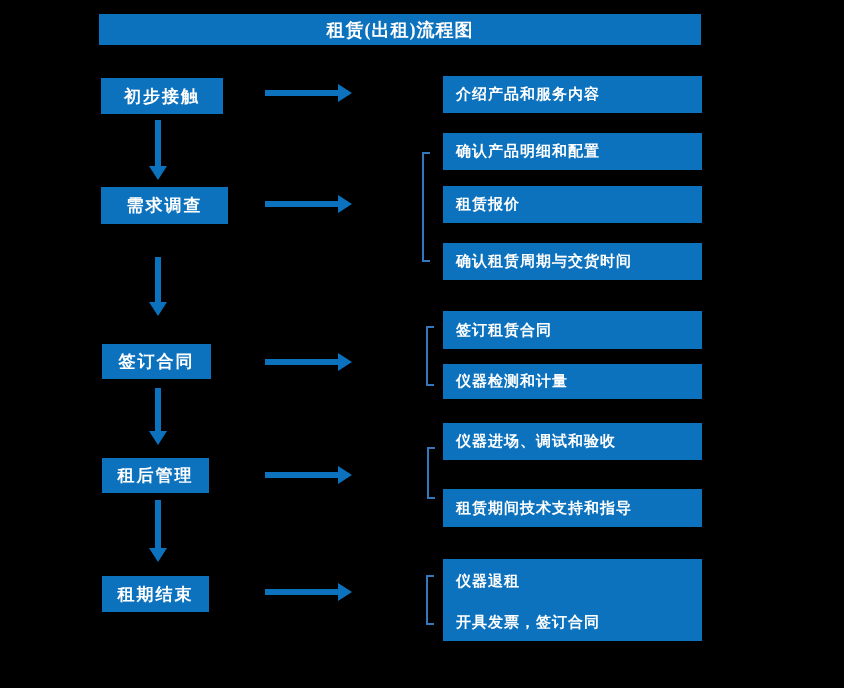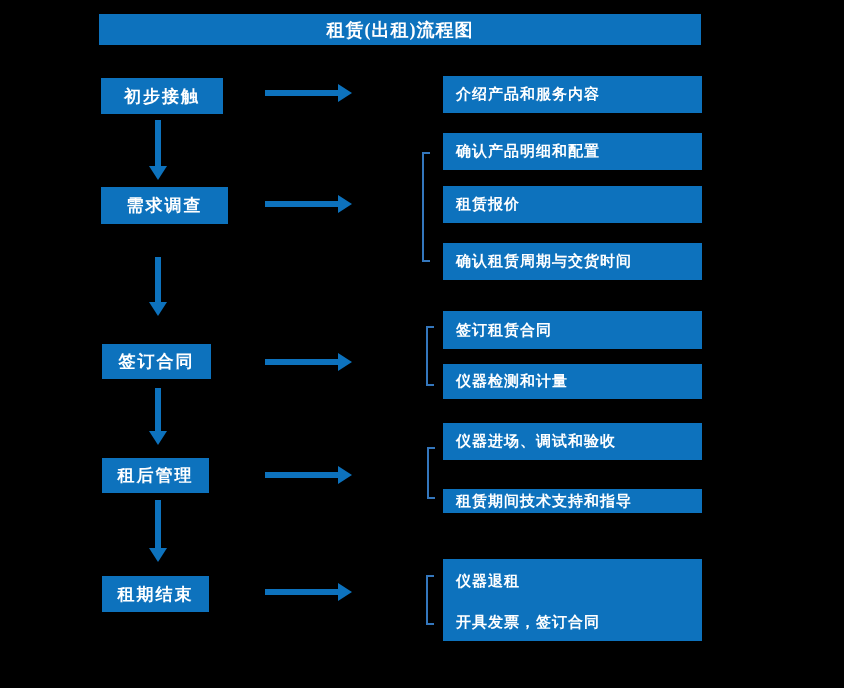--- a/index.html
+++ b/index.html
@@ -87,18 +87,18 @@
   <div class="bluebox detailbox" style="left:443px;top:76px;width:259px;height:37px;">介绍产品和服务内容</div>
 
   <div class="bluebox detailbox" style="left:443px;top:133px;width:259px;height:37px;">确认产品明细和配置</div>
   <div class="bluebox detailbox" style="left:443px;top:186px;width:259px;height:37px;">租赁报价</div>
   <div class="bluebox detailbox" style="left:443px;top:243px;width:259px;height:37px;">确认租赁周期与交货时间</div>
 
   <div class="bluebox detailbox" style="left:443px;top:311px;width:259px;height:38px;">签订租赁合同</div>
   <div class="bluebox detailbox" style="left:443px;top:364px;width:259px;height:35px;">仪器检测和计量</div>
 
   <div class="bluebox detailbox" style="left:443px;top:423px;width:259px;height:37px;">仪器进场、调试和验收</div>
-  <div class="bluebox detailbox" style="left:443px;top:489px;width:259px;height:24px;">租赁期间技术支持和指导</div>
+  <div class="bluebox detailbox" style="left:443px;top:489px;width:259px;height:38px;">租赁期间技术支持和指导</div>
 
   <div class="bluebox detailbox" style="left:443px;top:559px;width:259px;height:44px;">仪器退租</div>
   <div class="bluebox detailbox" style="left:443px;top:603px;width:259px;height:38px;">开具发票，签订合同</div>
 
 </div>
 
 </body></html>

